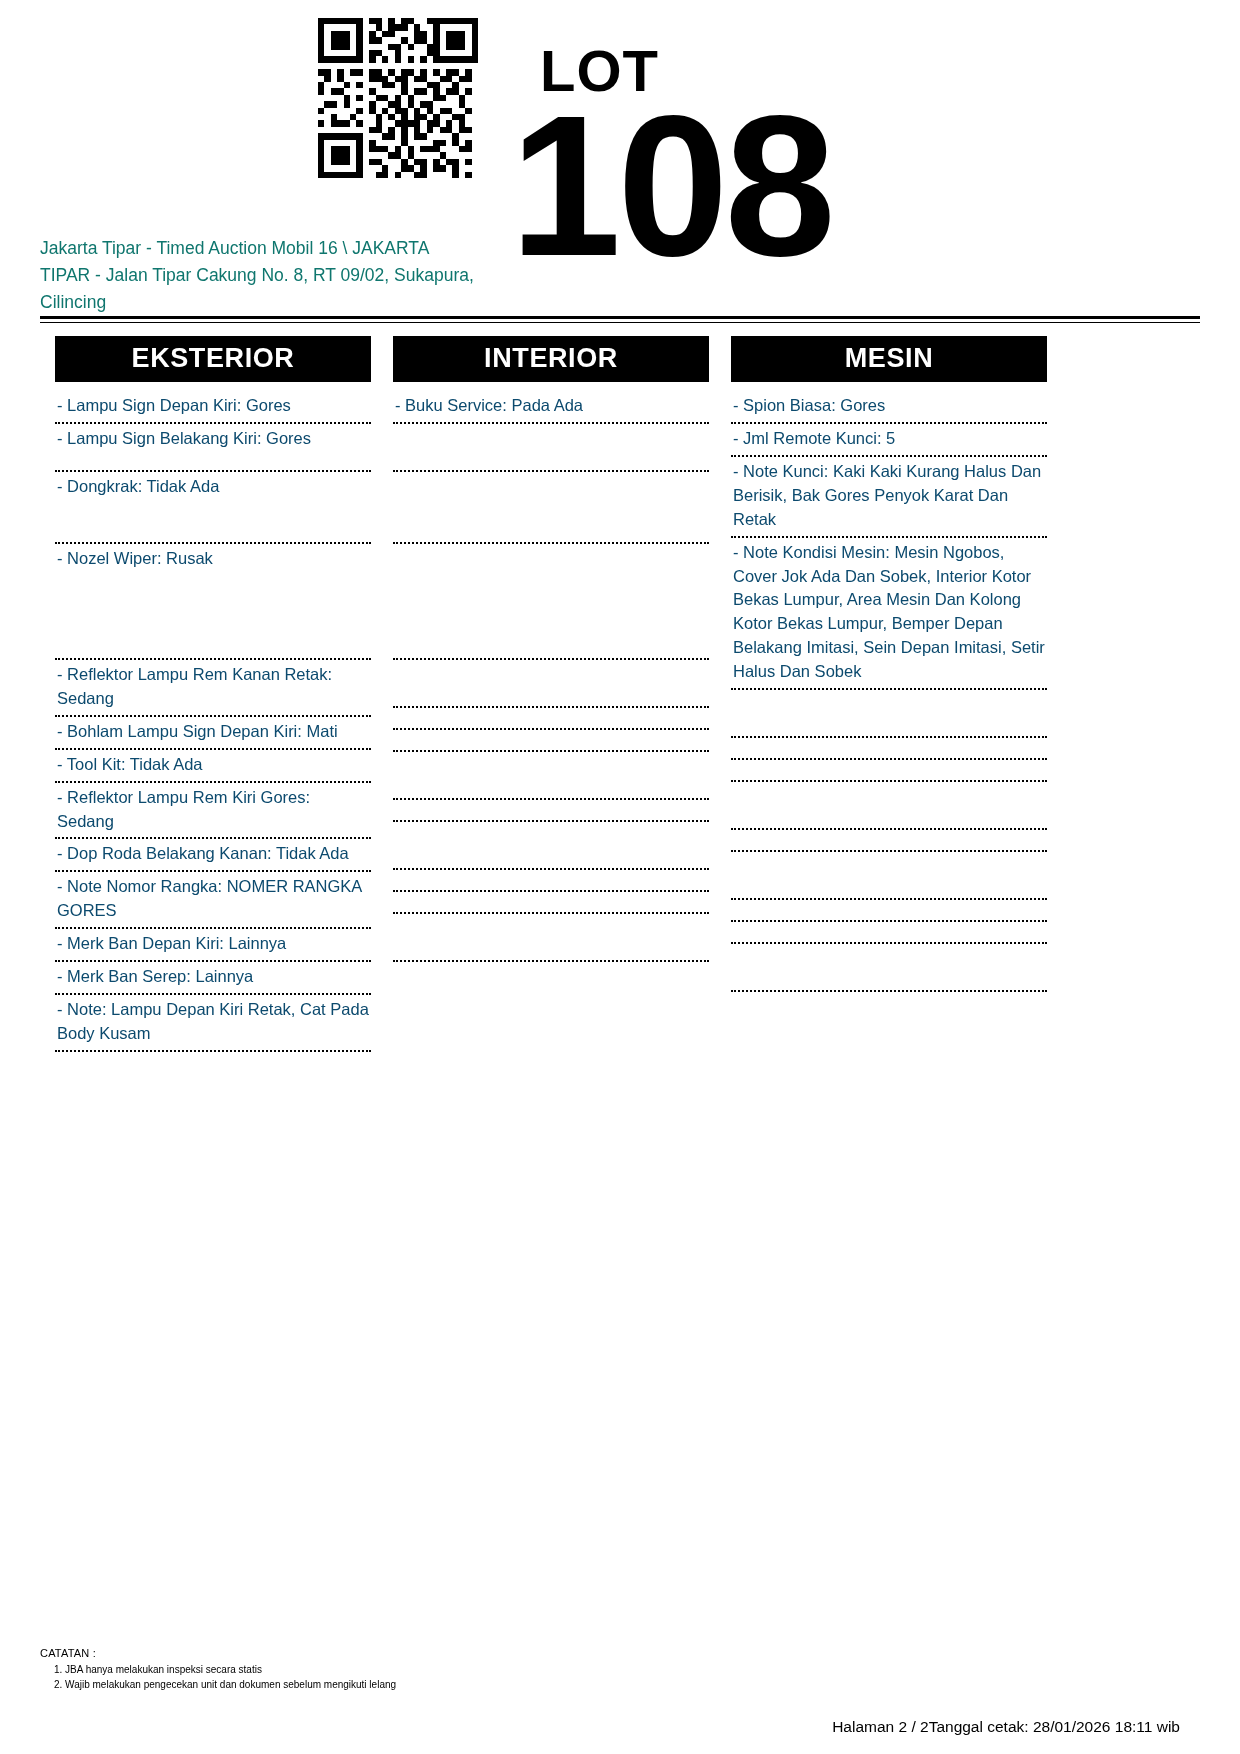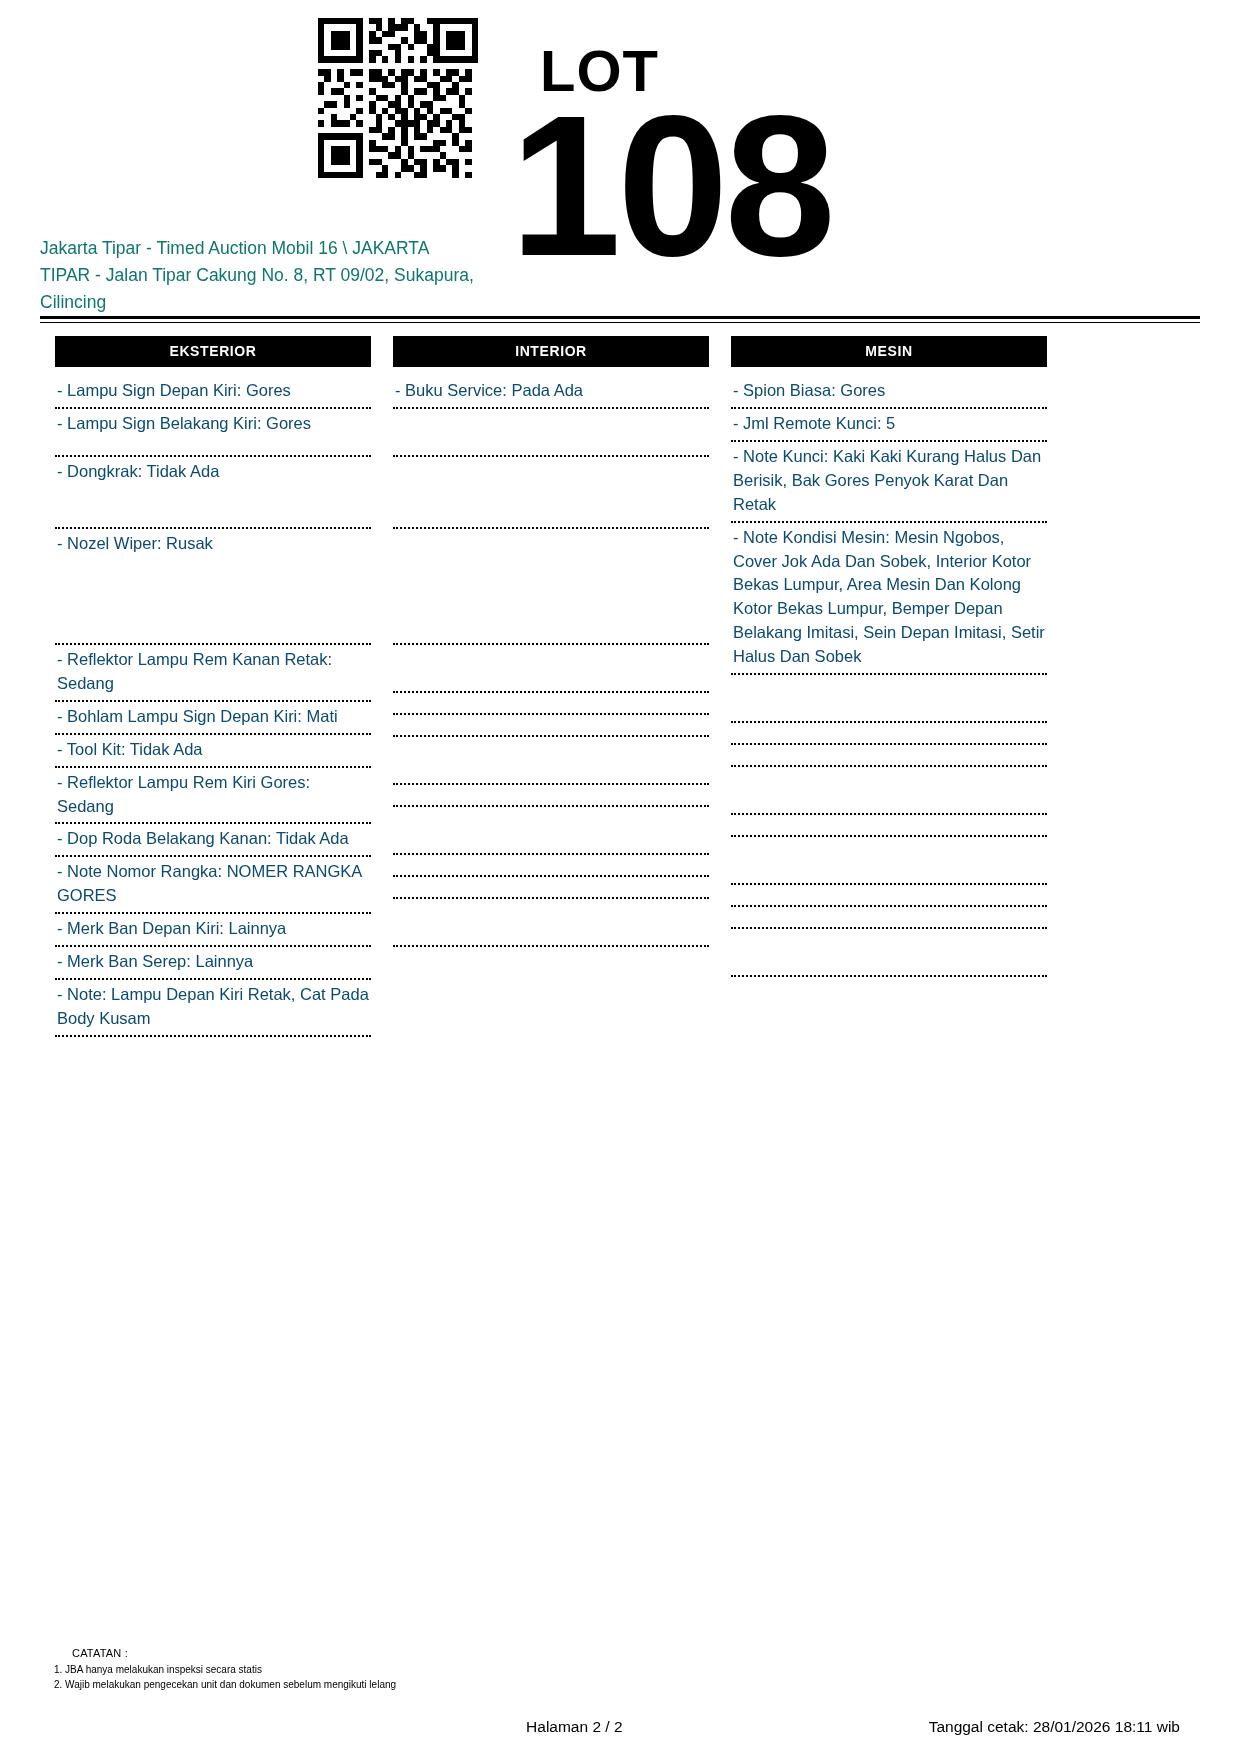--- a/index.html
+++ b/index.html
@@ -90,21 +90,21 @@
     gap: 22px;
   }
   .col {
     width: 316px;
     flex: 0 0 316px;
   }
   .col-title {
     background: #000;
     color: #fff;
     text-align: center;
-    font-size: 14px;
+    font-size: 27px;
     font-weight: bold;
     letter-spacing: 0.6px;
     padding: 7px 0 8px 0;
     margin-bottom: 9px;
   }
   .entries {
     display: block;
   }
   .entry {
     font-size: 16.5px;
@@ -124,37 +124,36 @@
   .footer {
     position: absolute;
     left: 40px;
     right: 40px;
     bottom: 18px;
   }
   .catatan-title {
     font-size: 11px;
     letter-spacing: 0.2px;
     margin-bottom: 3px;
-    margin-left: 32px;
   }
   .catatan-list {
     font-size: 10px;
     line-height: 1.5;
     margin-left: 14px;
   }
   .footer-bottom {
     margin-top: 26px;
     display: flex;
     justify-content: space-between;
     align-items: baseline;
     font-size: 15.5px;
     padding: 0 20px 0 0;
   }
   .footer-spacer { width: 180px; }
-  .page-num { flex: 1; text-align: center; }
+  .page-num { flex: 1; text-align: right; }
   .print-date { text-align: right; white-space: nowrap; }
 </style>
 </head>
 <body>
 
 <div class="page">
 
   <div class="header">
 
     <div class="qr">

